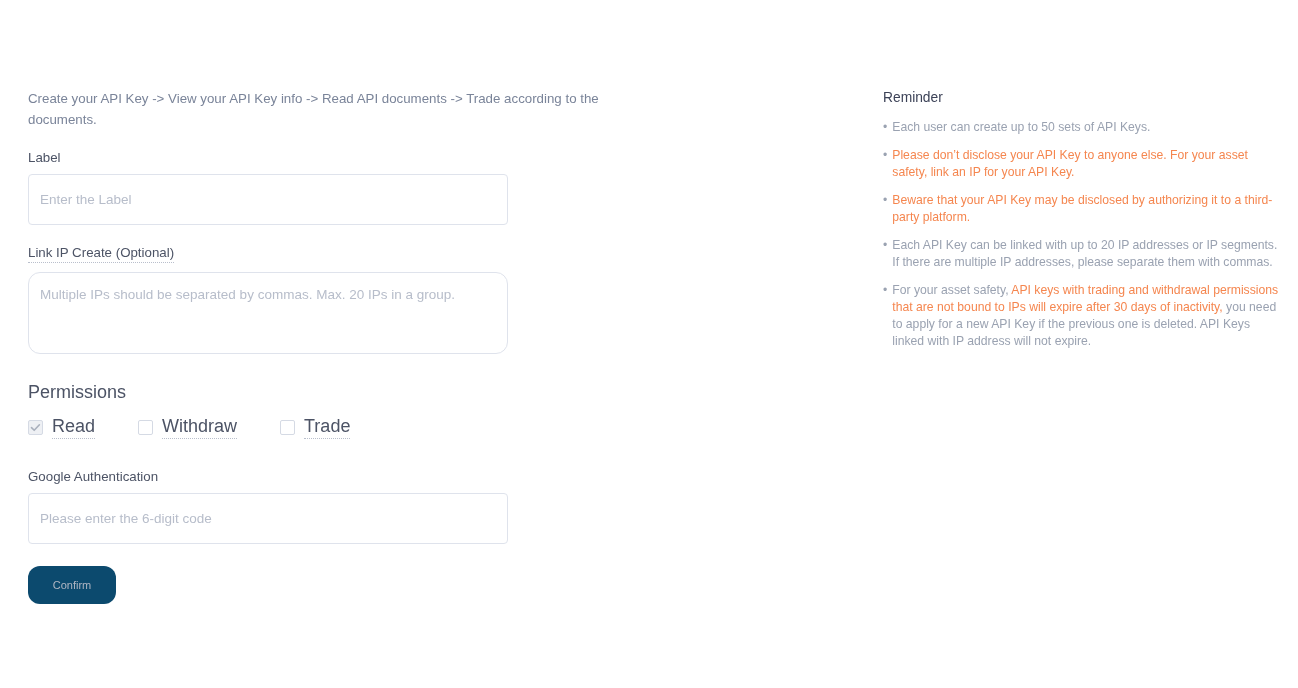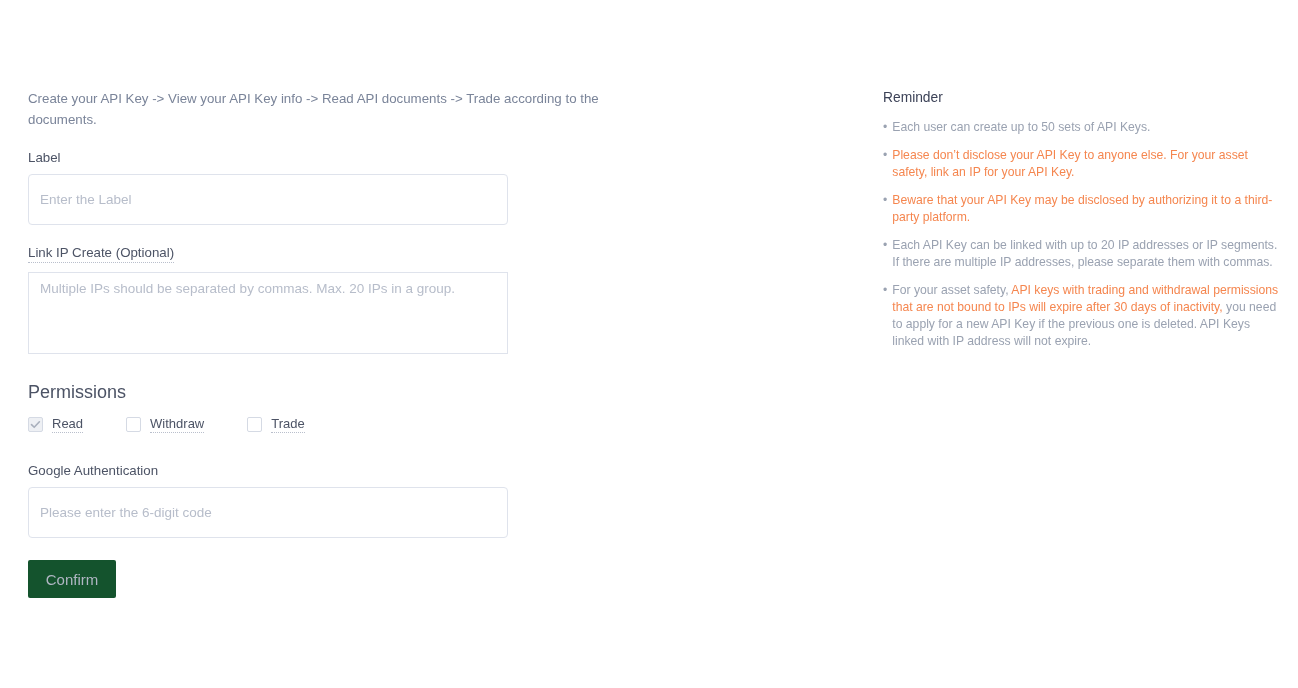--- a/index.html
+++ b/index.html
@@ -86,26 +86,26 @@
     transform: translateY(-50%);
     width: 18px; height: 18px;
     display: flex; align-items: center; justify-content: center;
     cursor: pointer;
   }
 
   .textarea-ip {
     width: 480px;
     height: 82px;
     border: 1px solid #dfe3ec;
-    border-radius: 0;
+    border-radius: 12px;
     background: #ffffff;
     font-family: "Liberation Sans", sans-serif;
     font-size: 13.5px;
     color: #3c4257;
-    padding: 8px 11px;
+    padding: 14px 11px;
     resize: none;
     outline: none;
     display: block;
   }
   .textarea-ip::placeholder { color: #b7bdca; }
 
   .hint-orange {
     font-size: 12.2px;
     color: #f5864f;
     margin-top: 9px;
@@ -138,36 +138,36 @@
     flex: none;
     cursor: pointer;
   }
   .cbox.checked {
     background: #eef0f4;
     border-color: #d5dae4;
   }
   .cbox .tick { display: none; }
   .cbox.checked .tick { display: block; }
   .perm-label {
-    font-size: 13px;
+    font-size: 18px;
     color: #4c5365;
     border-bottom: 1px dotted #b9bfcc;
     padding-bottom: 1px;
     cursor: pointer;
   }
 
   .confirm-btn {
     margin-top: 22px;
     width: 88px;
     height: 38px;
-    background: #14532d;
+    background: #0c4a6e;
     border: none;
-    border-radius: 2px;
+    border-radius: 12px;
     color: #b0b6c3;
-    font-size: 15px;
+    font-size: 11px;
     font-family: "Liberation Sans", sans-serif;
     cursor: default;
   }
 
   
   .reminder-col {
     position: absolute;
     left: 883px;
     top: 90px;
     width: 400px;

